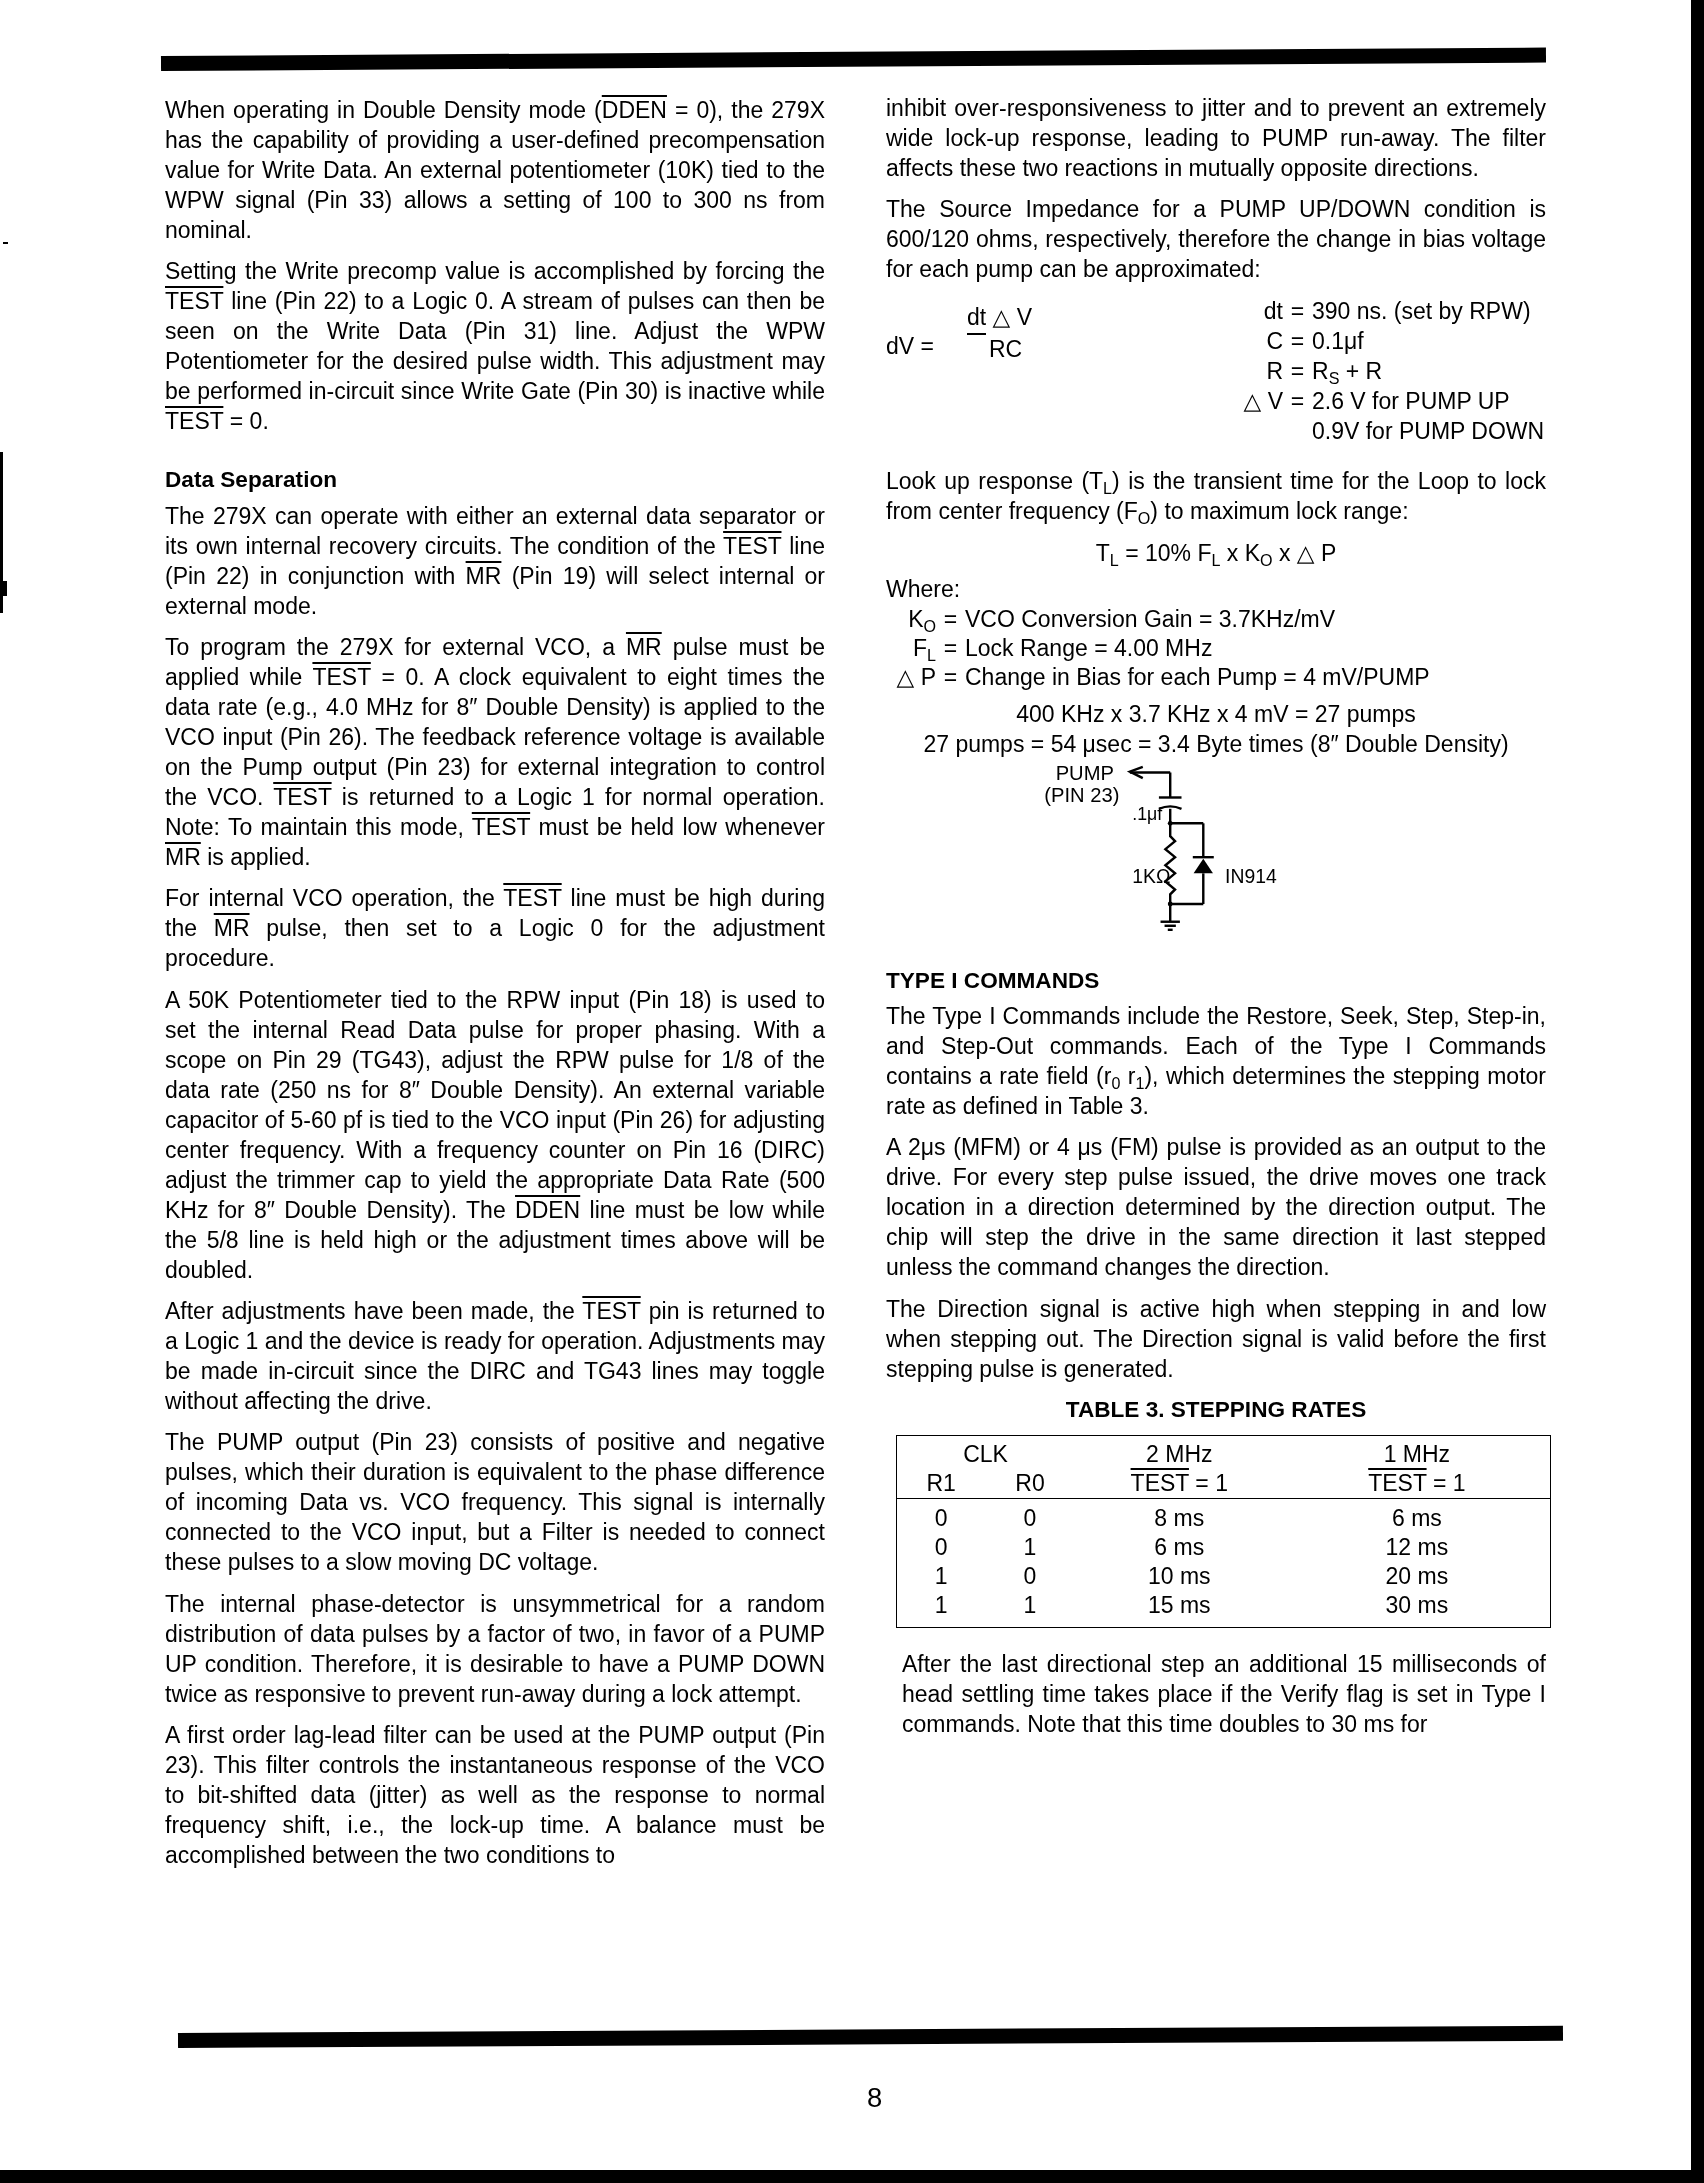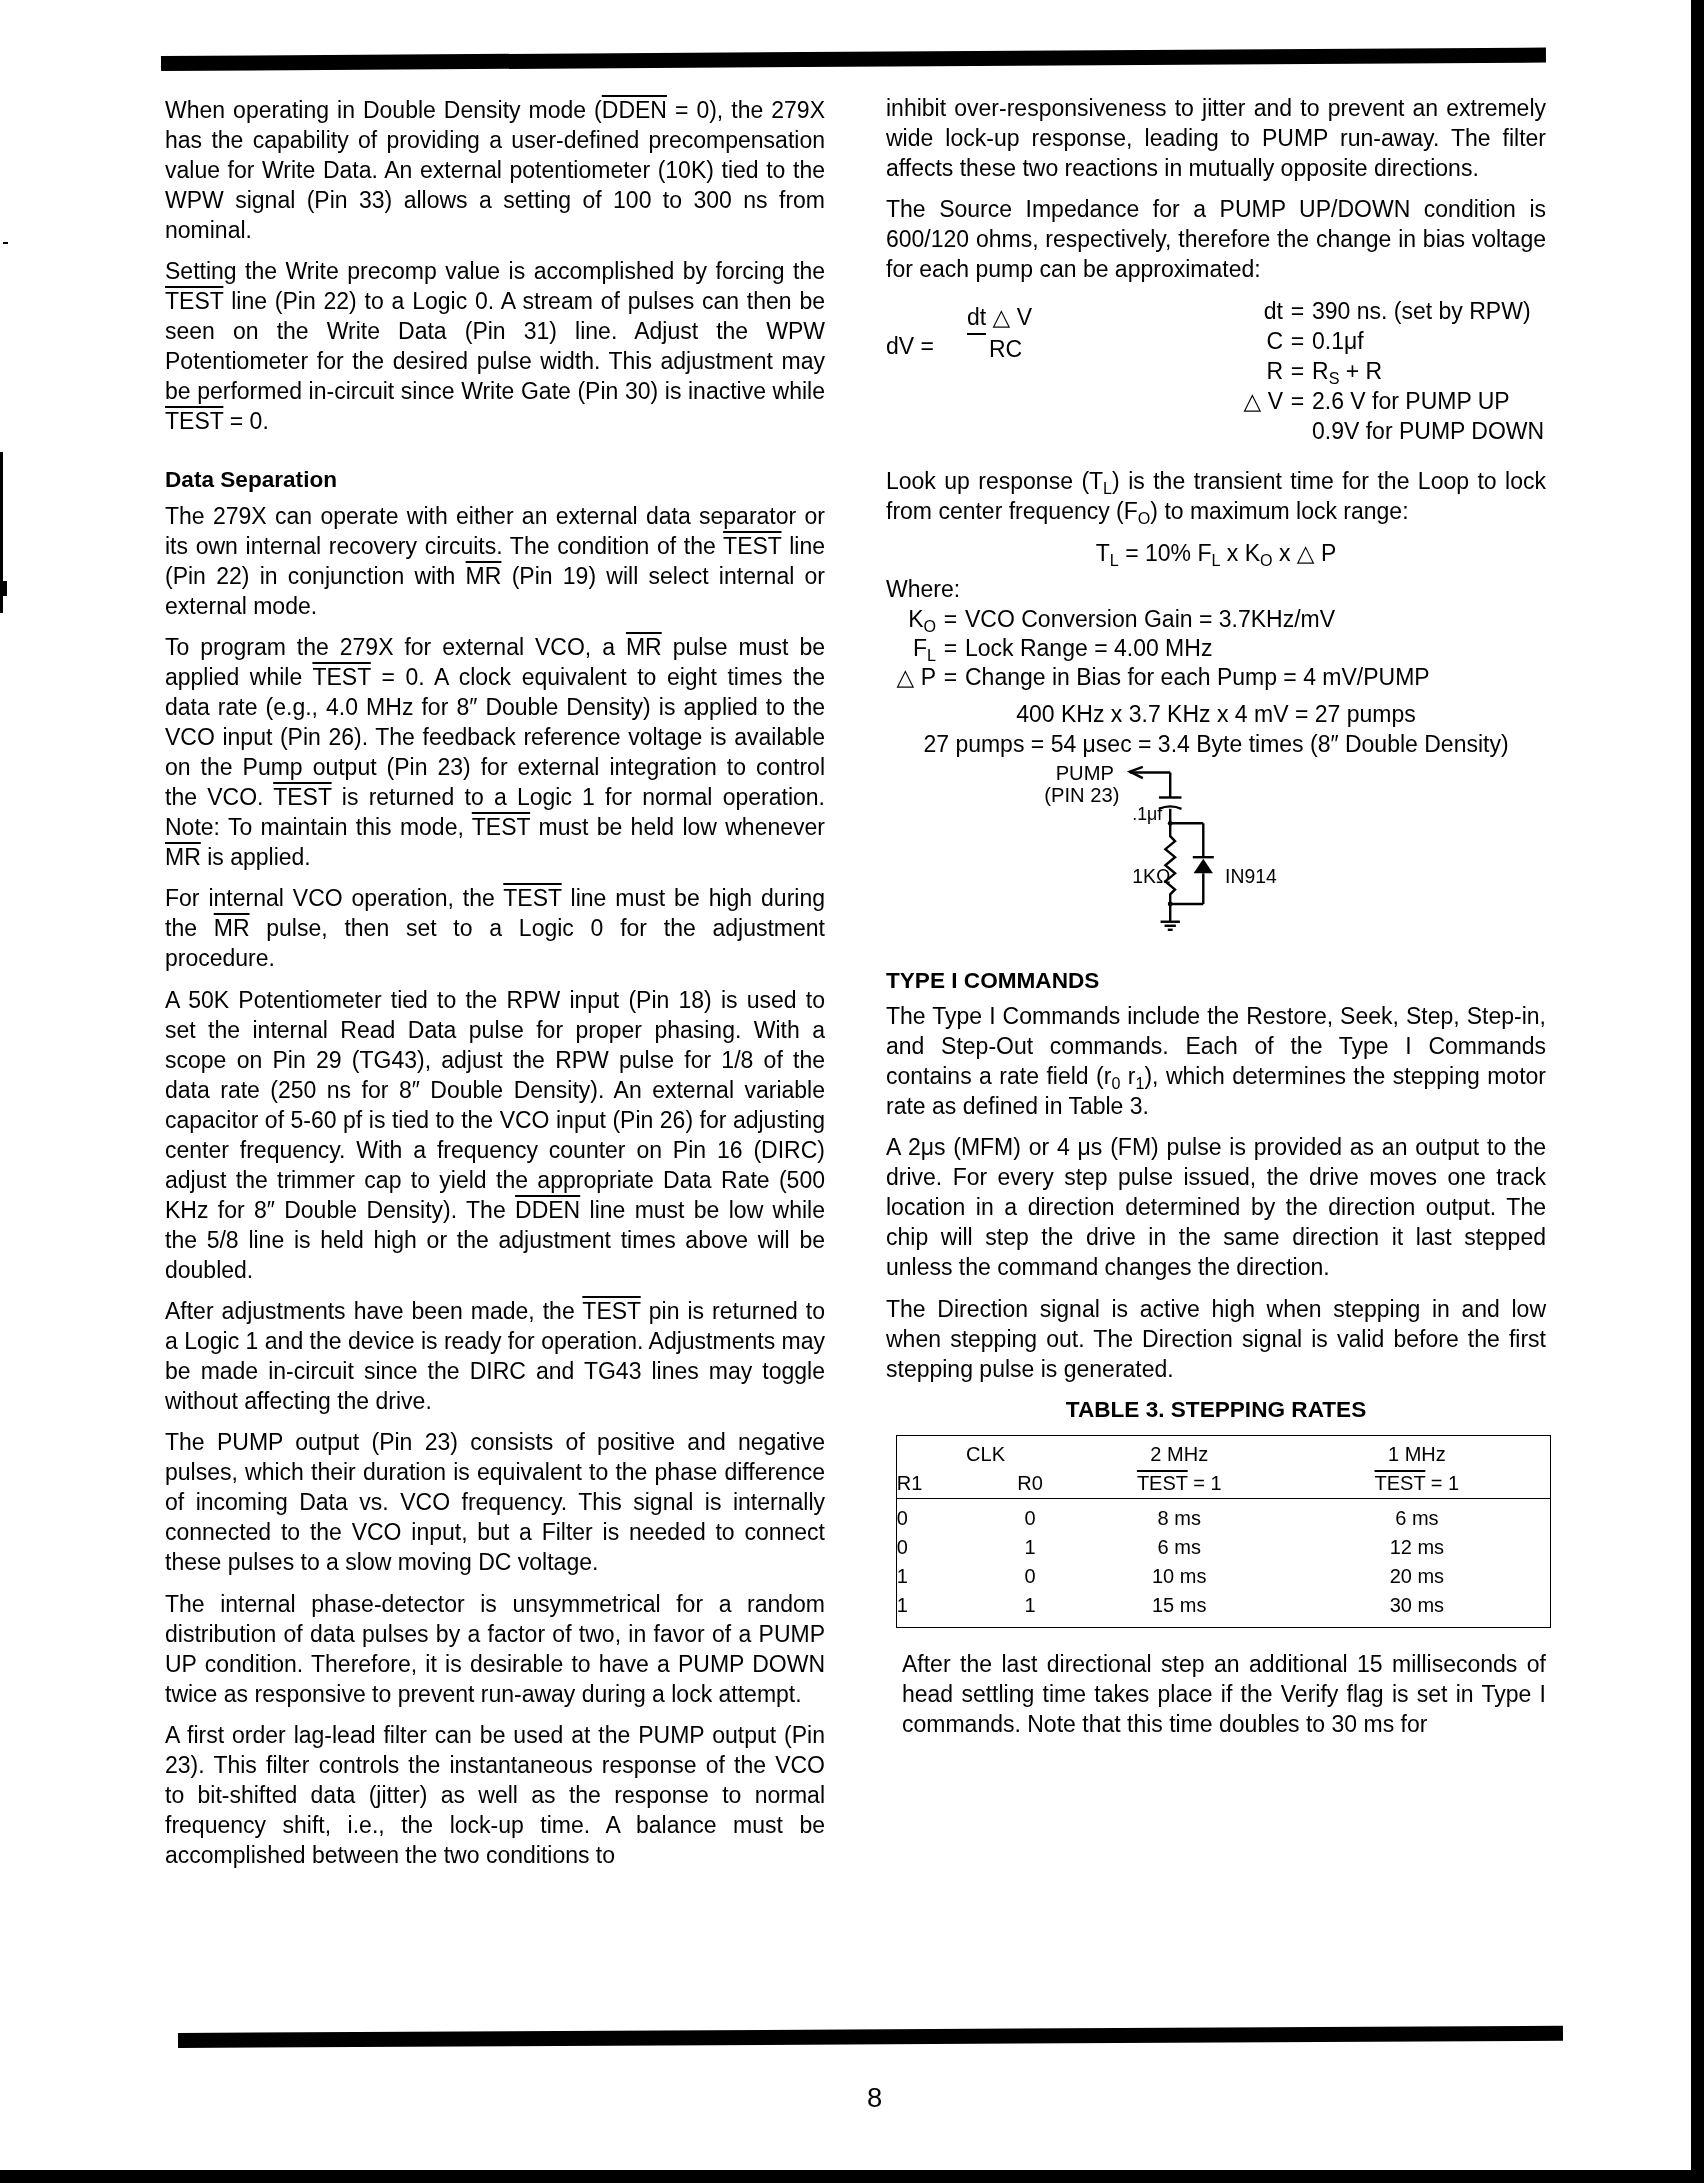--- a/index.html
+++ b/index.html
@@ -28,24 +28,24 @@
   .defs { position: absolute; left: 331px; top: 0; }
   .defs .row { display: flex; height: 30px; white-space: nowrap; }
   .defs .k { width: 66px; text-align: right; }
   .defs .eq { width: 29px; text-align: center; }
   .center { text-align: center; margin: 3.2px 0 6.5px 0; }
   .where-row { display: flex; white-space: nowrap; height: 29px; }
   .where-row .k { width: 50px; text-align: right; }
   .where-row .eq { width: 29px; text-align: center; }
   .circuit { position: relative; height: 192px; margin: -4.8px 0 11.3px 0; }
   .table-title { text-align: center; font-weight: bold; margin: 3.2px 0 9.7px 0; font-size: 22.6px; }
-  table.rates { width: 655px; margin-left: 9.7px; border: 1.6px solid #000; border-collapse: collapse; font-size: 20px; }
+  table.rates { width: 655px; margin-left: 9.7px; border: 1.6px solid #000; border-collapse: collapse; font-size: 23px; }
   table.rates thead tr.h2 td { border-bottom: 1.6px solid #000; }
   table.rates td { padding: 0; height: 29px; line-height: 29px; }
-  table.rates .c1 { width: 89px; }
+  table.rates .c1 { width: 89px; text-align: center; }
   table.rates .c2 { width: 89px; text-align: center; }
   table.rates .c3 { width: 210px; text-align: center; }
   table.rates .c4 { width: 266px; text-align: center; }
   table.rates tbody tr:first-child td { padding-top: 4.8px; }
   table.rates tbody tr:last-child td { padding-bottom: 6.5px; }
   .after-table { margin-top: 21px !important; }
   .page-number { position: absolute; left: 867px; top: 2082px; font-size: 27.4px; }
   .speck { position: absolute; background: #000; }
 </style>
 </head>

